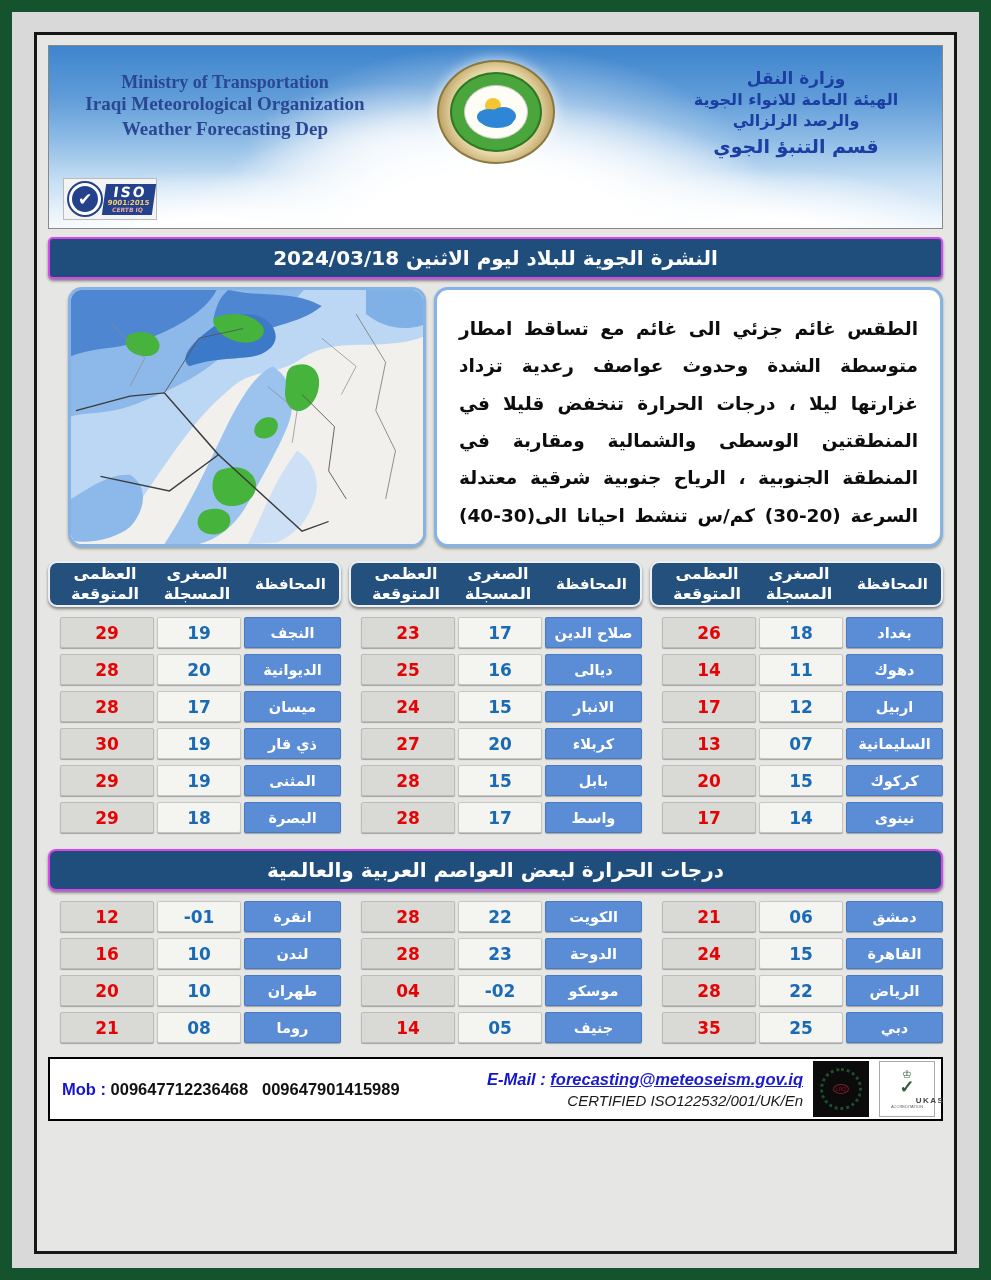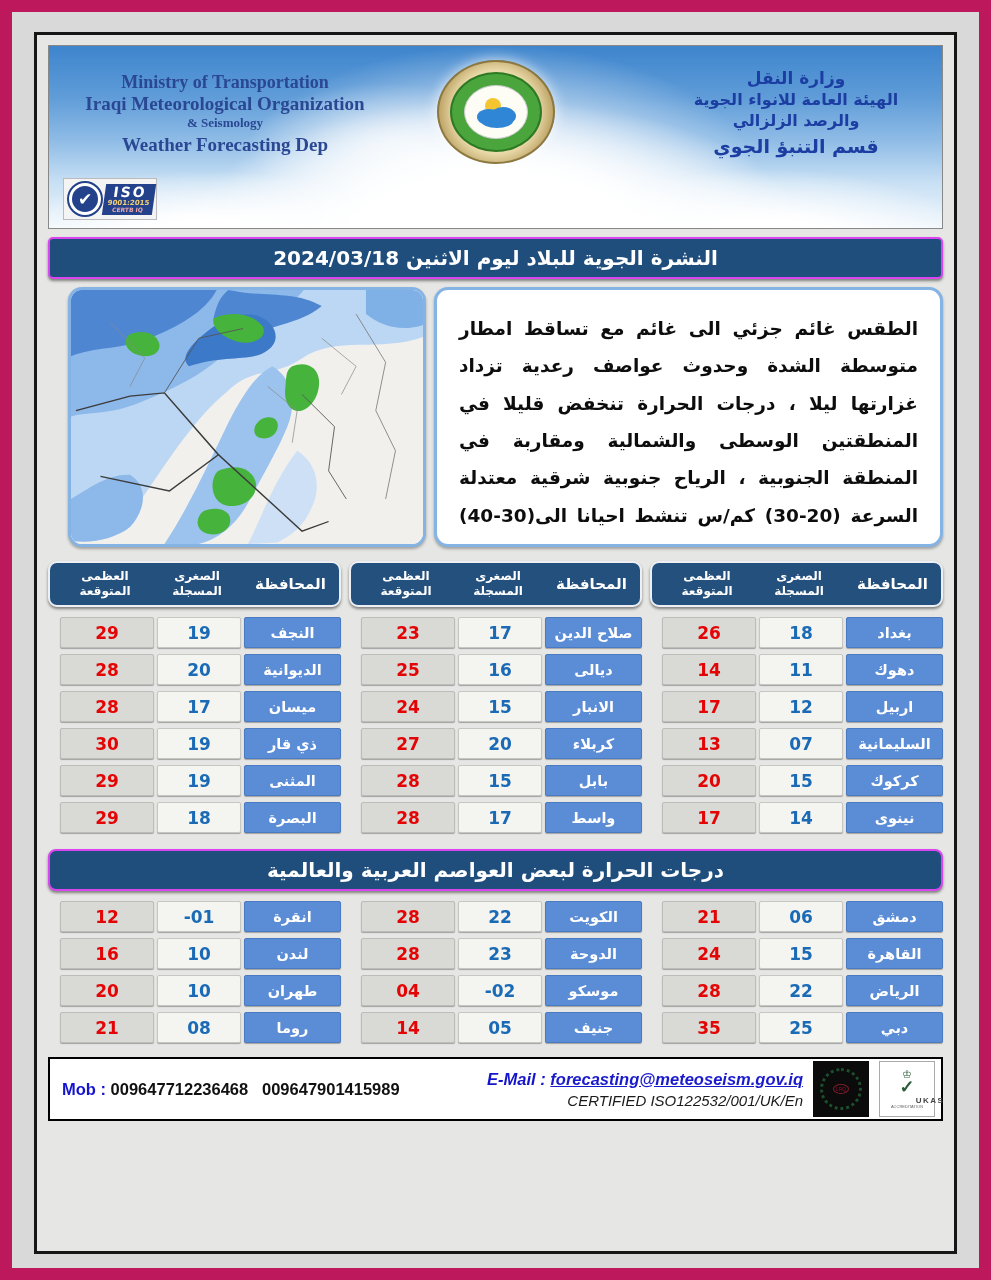--- a/index.html
+++ b/index.html
@@ -1,18 +1,18 @@
 <!DOCTYPE html>
 <html lang="ar"><head>
 <meta charset="utf-8">
 <style>
   * { margin:0; padding:0; box-sizing:border-box; }
   body { width:991px; height:1280px; font-family:"DejaVu Sans", sans-serif; }
 
-  .outer { position:relative; width:991px; height:1280px; background:#be185d; }
+  .outer { position:relative; width:991px; height:1280px; background:#14532d; }
   .paper { position:absolute; left:12px; top:12px; right:12px; bottom:12px; background:#d9d9d9; }
   .frame { position:absolute; left:22px; right:22px; top:20px; bottom:14px;
            border:3px solid #161616; background:#e6e6e4; overflow:hidden; }
   .content { padding:10px 11px; height:100%; display:flex; flex-direction:column; }
 
   
   .sky {
     position:relative; height:184px; border:1px solid #888; overflow:hidden;
     background:
       radial-gradient(ellipse 300px 110px at 18% 112%, #ffffff 28%, rgba(255,255,255,0) 72%),
@@ -75,21 +75,21 @@
                    line-height:2.02; color:#0d0d0d; }
 
   
   .tables-row { display:flex; gap:8px; direction:rtl; }
   .tgroup-col { flex:1; }
   .thead { height:46px; background:#24507e; border:2px solid #eceff3; border-radius:9px;
            box-shadow:0 2px 3px rgba(0,0,0,.45); margin-top:14px;
            display:flex; align-items:center; gap:3px; color:#fff; direction:rtl; }
   .thead .th { text-align:center; font-weight:700; }
   .th-city { width:97px; font-size:15px; }
-  .th-two { width:84px; font-size:12px; line-height:1.25; }
+  .th-two { width:84px; font-size:16px; line-height:1.25; }
   .th-two:last-child { width:94px; }
   .rows { margin-top:10px; display:flex; flex-direction:column; gap:6px; direction:rtl; }
   .trow { display:flex; gap:3px; height:31px; }
   .cell { display:flex; align-items:center; justify-content:center; font-weight:700;
           border-radius:2px; box-shadow:0 1px 1px rgba(0,0,0,.3); }
   .cell.city { width:97px; background:#5b8cd6; border:1px solid #4a7ac2; color:#fff; font-size:14.5px; }
   .cell.min  { width:84px; background:#f4f4f1; border:1px solid #c6c6c2; color:#1a6ab5; font-size:17px;justify-content:center; }
   .cell.max  { width:94px; background:#d9d9d5; border:1px solid #bcbcb8; color:#e30505; font-size:17px; }
 
   
@@ -122,21 +122,20 @@
 
 <div class="outer">
   <div class="paper">
     <div class="frame">
       <div class="content">
 
         <div class="sky">
           <div class="hdr-en">
             <div class="l1">Ministry of Transportation</div>
             <div class="l2">Iraqi Meteorological Organization</div>
-            <div class="l3">&amp; Seismology</div>
             <div class="l4">Weather Forecasting Dep</div>
           </div>
 
           <div class="org-logo">
             <div class="ring">
               <div class="core">
                 <svg width="46" height="34" viewBox="0 0 46 34">
                   <circle cx="20" cy="11" r="8" fill="#f5c531"></circle>
                   <ellipse cx="16" cy="22" rx="12" ry="8" fill="#2f86d6"></ellipse>
                   <ellipse cx="30" cy="21" rx="13" ry="9" fill="#2f86d6"></ellipse>

